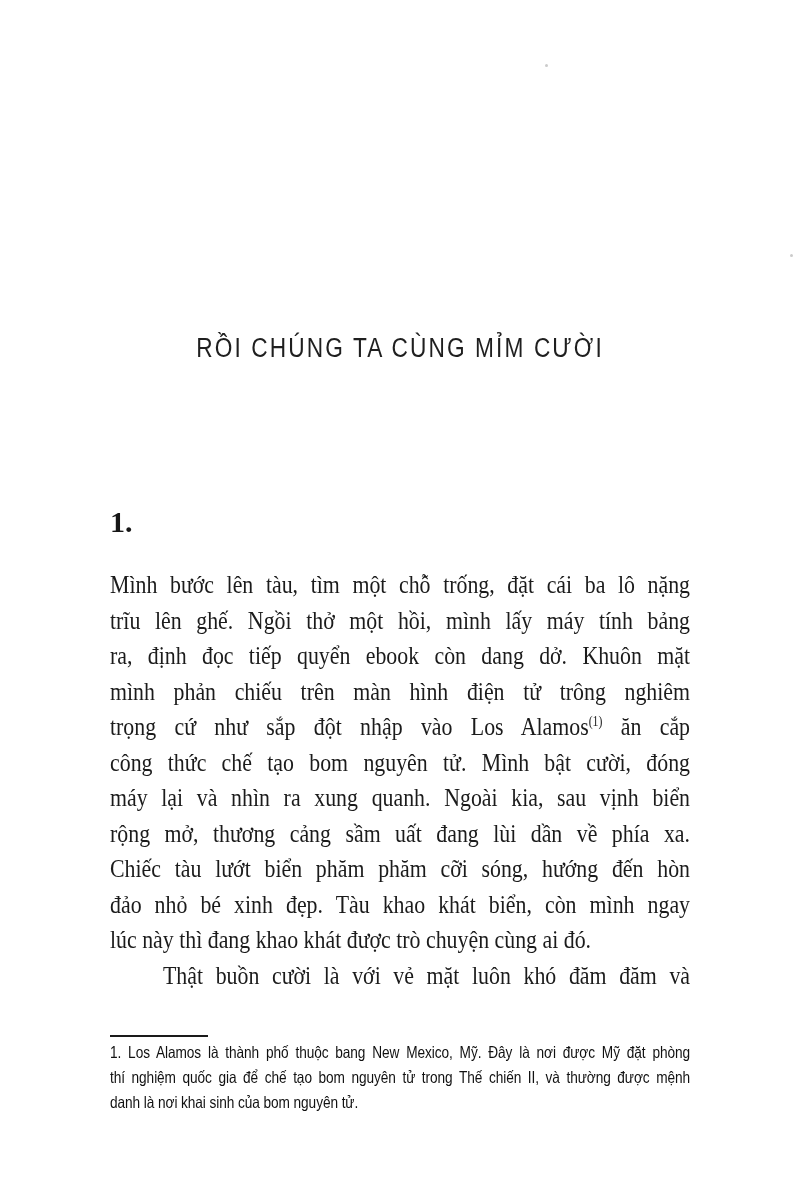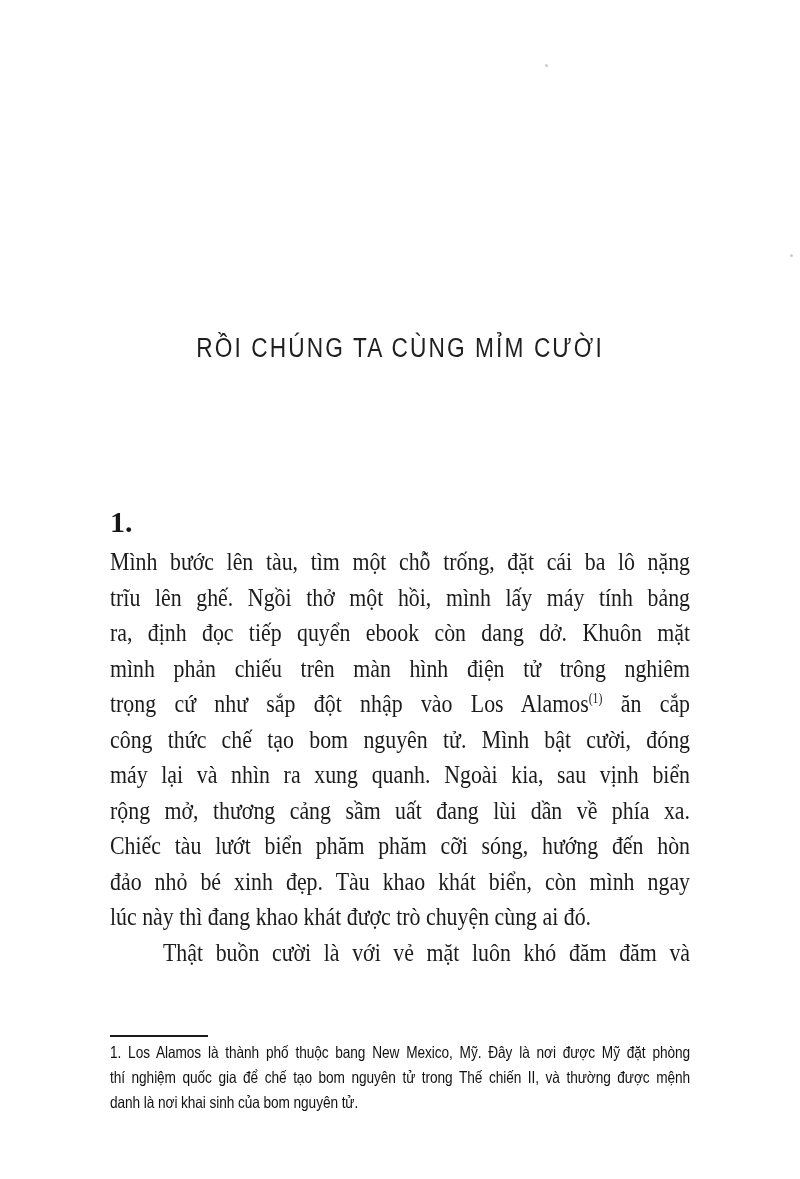--- a/index.html
+++ b/index.html
@@ -37,21 +37,21 @@
     top: 503px;
     left: 110px;
     font-family: "Liberation Serif", serif;
     font-size: 30px;
     font-weight: bold;
     color: #161616;
     line-height: 38px;
   }
   .body-block {
     position: absolute;
-    top: 544px;
+    top: 567px;
     left: 110px;
   }
   .body-line {
     width: 690px;
     height: 35.5px;
     line-height: 35.5px;
     font-size: 26px;
     text-align: justify;
     text-align-last: justify;
     -moz-text-align-last: justify;

